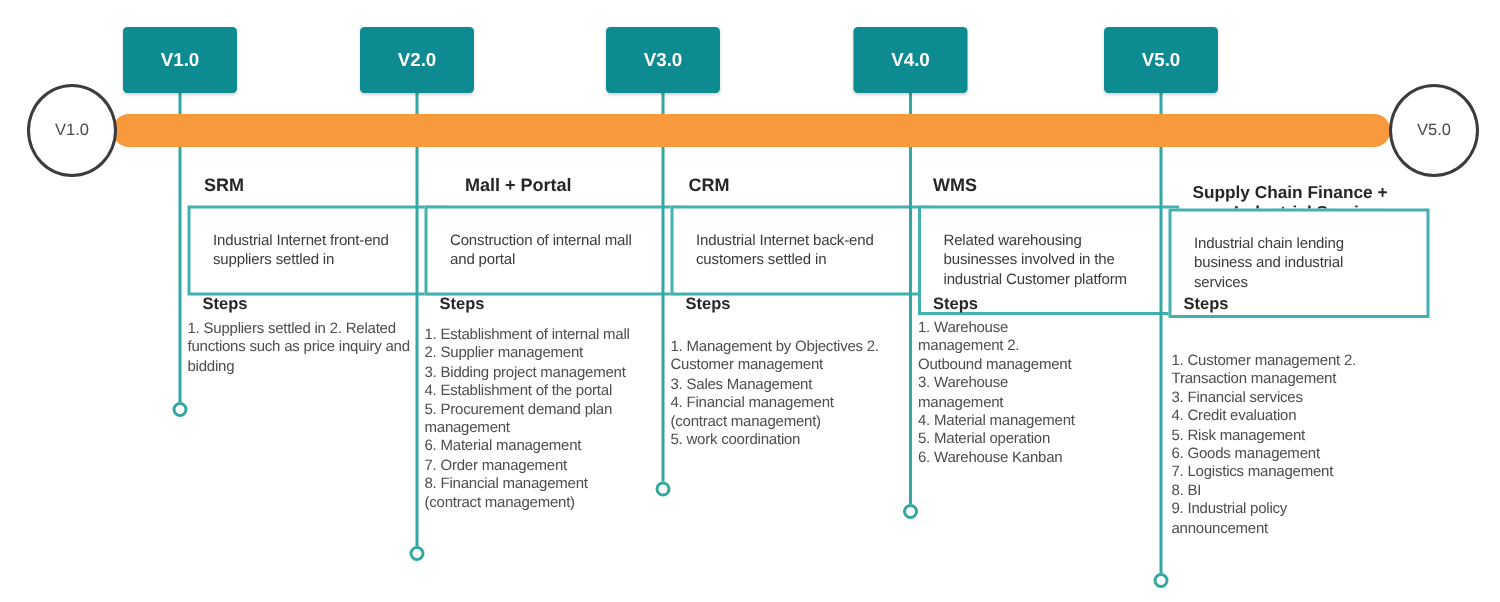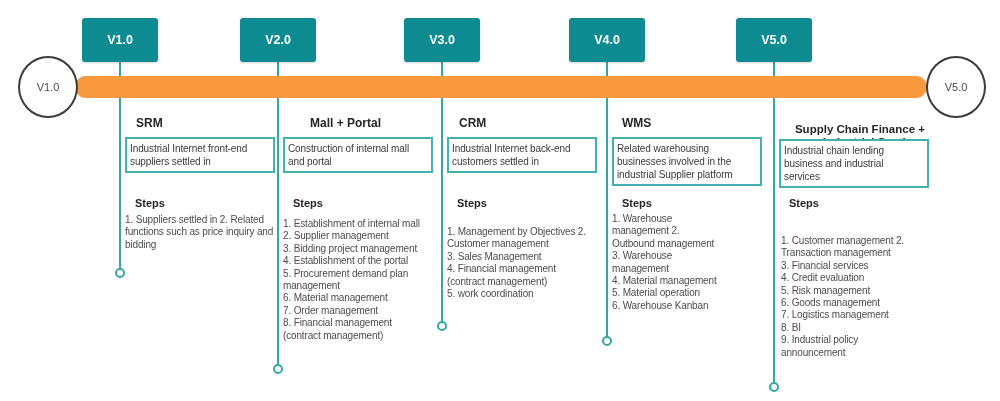--- a/index.html
+++ b/index.html
@@ -27,21 +27,21 @@
     border-radius:3px;z-index:3;display:flex;align-items:center;justify-content:center;
     color:#fff;font-weight:bold;font-size:12.5px;box-shadow:0 1px 2px rgba(0,0,0,.18);}
   
   .vline{position:absolute;top:62px;width:2px;background:var(--line-teal);z-index:1;}
   .dot{position:absolute;width:6px;height:6px;border:2px solid var(--line-teal);
     border-radius:50%;background:#fff;z-index:2;}
   
   .ctitle{position:absolute;top:116px;font-size:12px;font-weight:bold;color:#262626;
     white-space:pre-line;z-index:1;}
   .descbox{position:absolute;top:137px;width:140px;border:2px solid var(--border-teal);
-    background:#fff;padding:3px;font-size:10px;line-height:13px;color:#3b3b3b;
+    background:#fff;padding:15px;font-size:10px;line-height:13px;color:#3b3b3b;
     white-space:pre-line;letter-spacing:-0.1px;z-index:1;}
   .slabel{position:absolute;top:197px;font-size:11px;font-weight:bold;color:#262626;z-index:1;}
   .steps{position:absolute;width:162px;font-size:10px;line-height:12.4px;color:#4d4d4d;
     white-space:pre-line;letter-spacing:-0.15px;z-index:1;}
   
   .c1 .vbox{left:82px}  .c1 .vline{left:119px;height:206px} .c1 .dot{left:115px;top:268px}
   .c1 .ctitle{left:136px} .c1 .descbox{left:125px} .c1 .slabel{left:135px} .c1 .steps{left:125px;top:214px}
   .c2 .vbox{left:240px} .c2 .vline{left:277px;height:302px} .c2 .dot{left:273px;top:364px}
   .c2 .ctitle{left:310px} .c2 .descbox{left:283px} .c2 .slabel{left:293px} .c2 .steps{left:283px;top:218px}
   .c3 .vbox{left:404px} .c3 .vline{left:441px;height:259px} .c3 .dot{left:437px;top:321px}
@@ -120,21 +120,21 @@
 5. work coordination</div>
   </div>
 
   <div class="col c4">
     <div class="vline"></div>
     <div class="dot"></div>
     <div class="vbox">V4.0</div>
     <div class="ctitle">WMS</div>
     <div class="descbox">Related warehousing
 businesses involved in the
-industrial Supplier platform</div>
+industrial Customer platform</div>
     <div class="slabel">Steps</div>
     <div class="steps">1. Warehouse
 management 2.
 Outbound management
 3. Warehouse
 management
 4. Material management
 5. Material operation
 6. Warehouse Kanban</div>
   </div>

